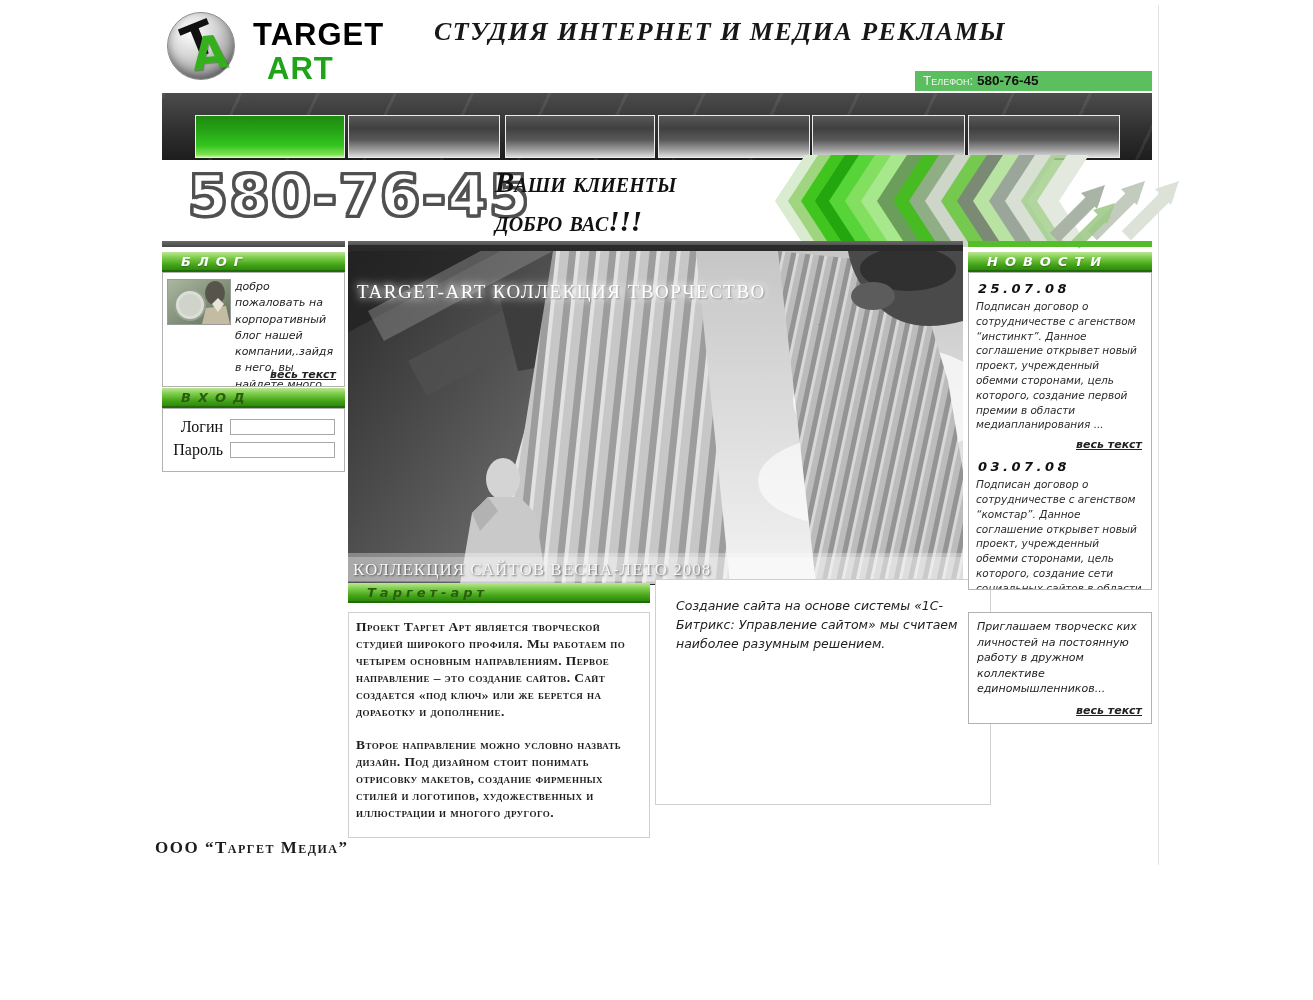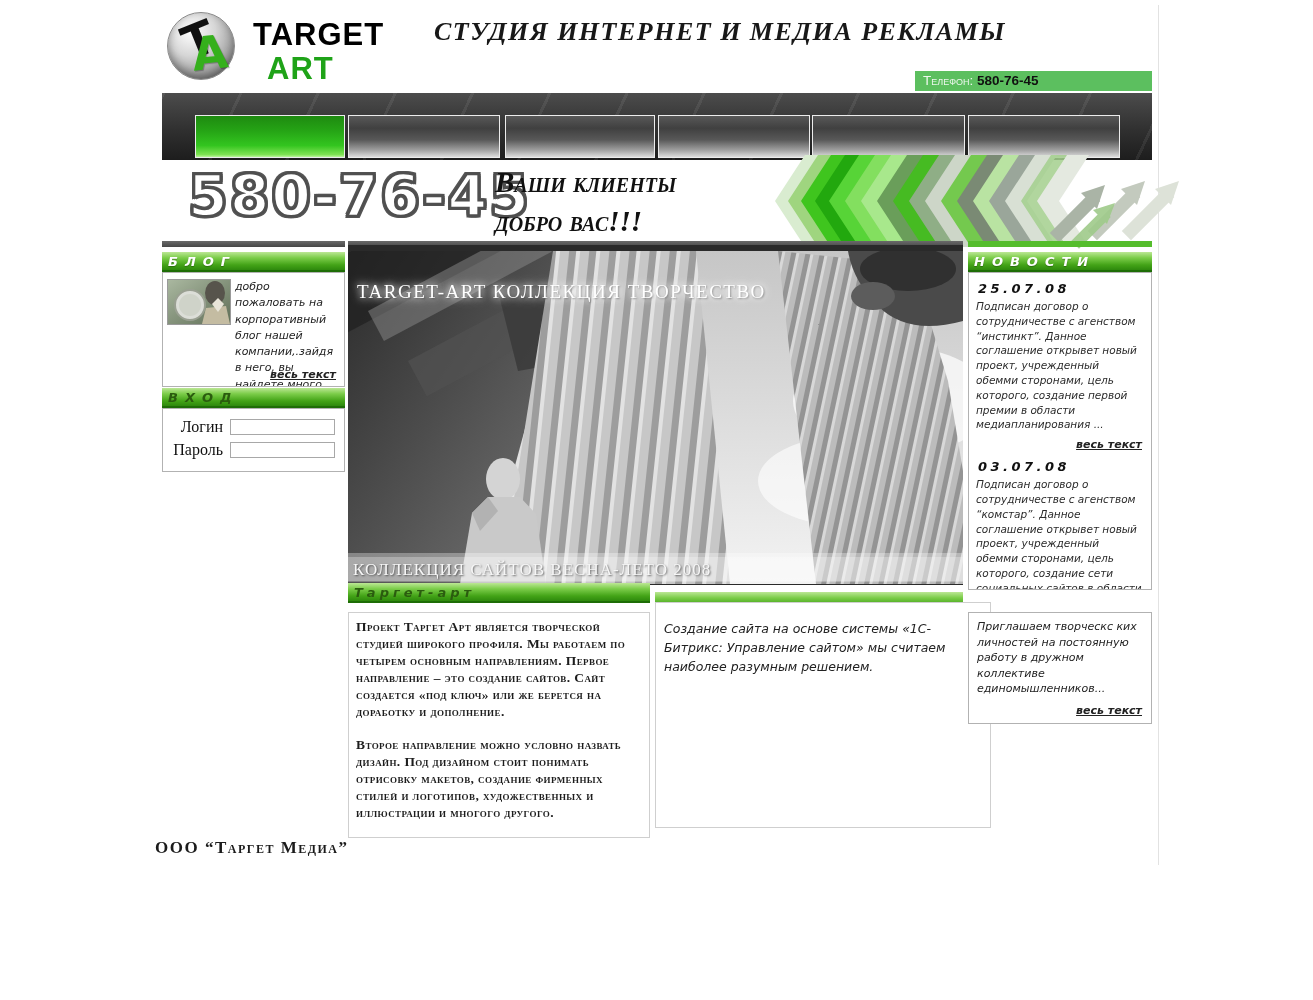--- a/index.html
+++ b/index.html
@@ -45,21 +45,21 @@
   .slogan { position:absolute; left:340px; top:158px; font:italic bold 29px/1.35 "Liberation Serif",serif;
     font-variant:small-caps; color:#111; }
   .arrows-wrap { position:absolute; left:620px; top:150px; width:405px; height:92px; }
 
   
   .bar { position:absolute; top:236px; height:6px; }
   .bar.dark { background:linear-gradient(to bottom,#6a6a6a,#474747); }
   .bar.green { background:#55bd2c; }
 
   
-  .sec-h { position:absolute; height:20px; padding:2px 0 0 6px;
+  .sec-h { position:absolute; height:20px; padding:2px 0 0 19px;
     background:linear-gradient(to bottom,#bce795 0%,#7ccd4a 32%,#43a317 72%,#2e890d 100%);
     border-bottom:2px solid #1e6d06;
     font:italic bold 13px "DejaVu Sans",sans-serif; letter-spacing:7px; color:#fff;
     text-shadow:0 1px 1px rgba(0,0,0,.3); white-space:nowrap; overflow:hidden; }
   .sec-h.darktxt { color:#2b5c0f; text-shadow:none; }
   .sec-h.script { letter-spacing:4px; }
 
   .box { position:absolute; background:#fff; border:1px solid #b2b2b2; overflow:hidden; }
 
   
@@ -86,21 +86,21 @@
   .img-caption-band { position:absolute; left:0; bottom:3px; width:100%; height:25px;
     background:rgba(255,255,255,.28); }
   .img-caption { position:absolute; left:5px; bottom:5px;
     font:17px "Liberation Serif",serif; letter-spacing:1px; color:#f6f6f6;
     text-shadow:1px 1px 2px rgba(0,0,0,.55); }
 
   
   .about-box { left:193px; top:607px; width:302px; height:226px; border-color:#cfcfcf; padding:5px 7px; }
   .about-box p { font:bold 13.5px/17px "Liberation Serif",serif; font-variant:small-caps;
     letter-spacing:.4px; color:#1d1d1d; margin-bottom:16px; }
-  .bitrix-box { left:500px; top:597px; width:336px; height:226px; border-color:#cfcfcf; padding:16px 8px 0 8px; }
+  .bitrix-box { left:500px; top:574px; width:336px; height:226px; border-color:#cfcfcf; padding:16px 8px 0 20px; }
   .bitrix-box p { font:italic 12.5px/19px "DejaVu Sans",sans-serif; color:#222; }
 
   
   .news-box { left:813px; top:267px; width:184px; height:318px; padding:4px 7px; }
   .news-date { font:italic bold 13px "DejaVu Sans",sans-serif; letter-spacing:3.5px; color:#111; margin:4px 0 3px 2px; }
   .news-text { font:italic 10.5px/14.8px "DejaVu Sans",sans-serif; color:#2a2a2a; }
   .news-more { display:block; text-align:right; margin:6px 2px 6px 0; }
   .news-item2 { margin-top:8px; }
 
   

